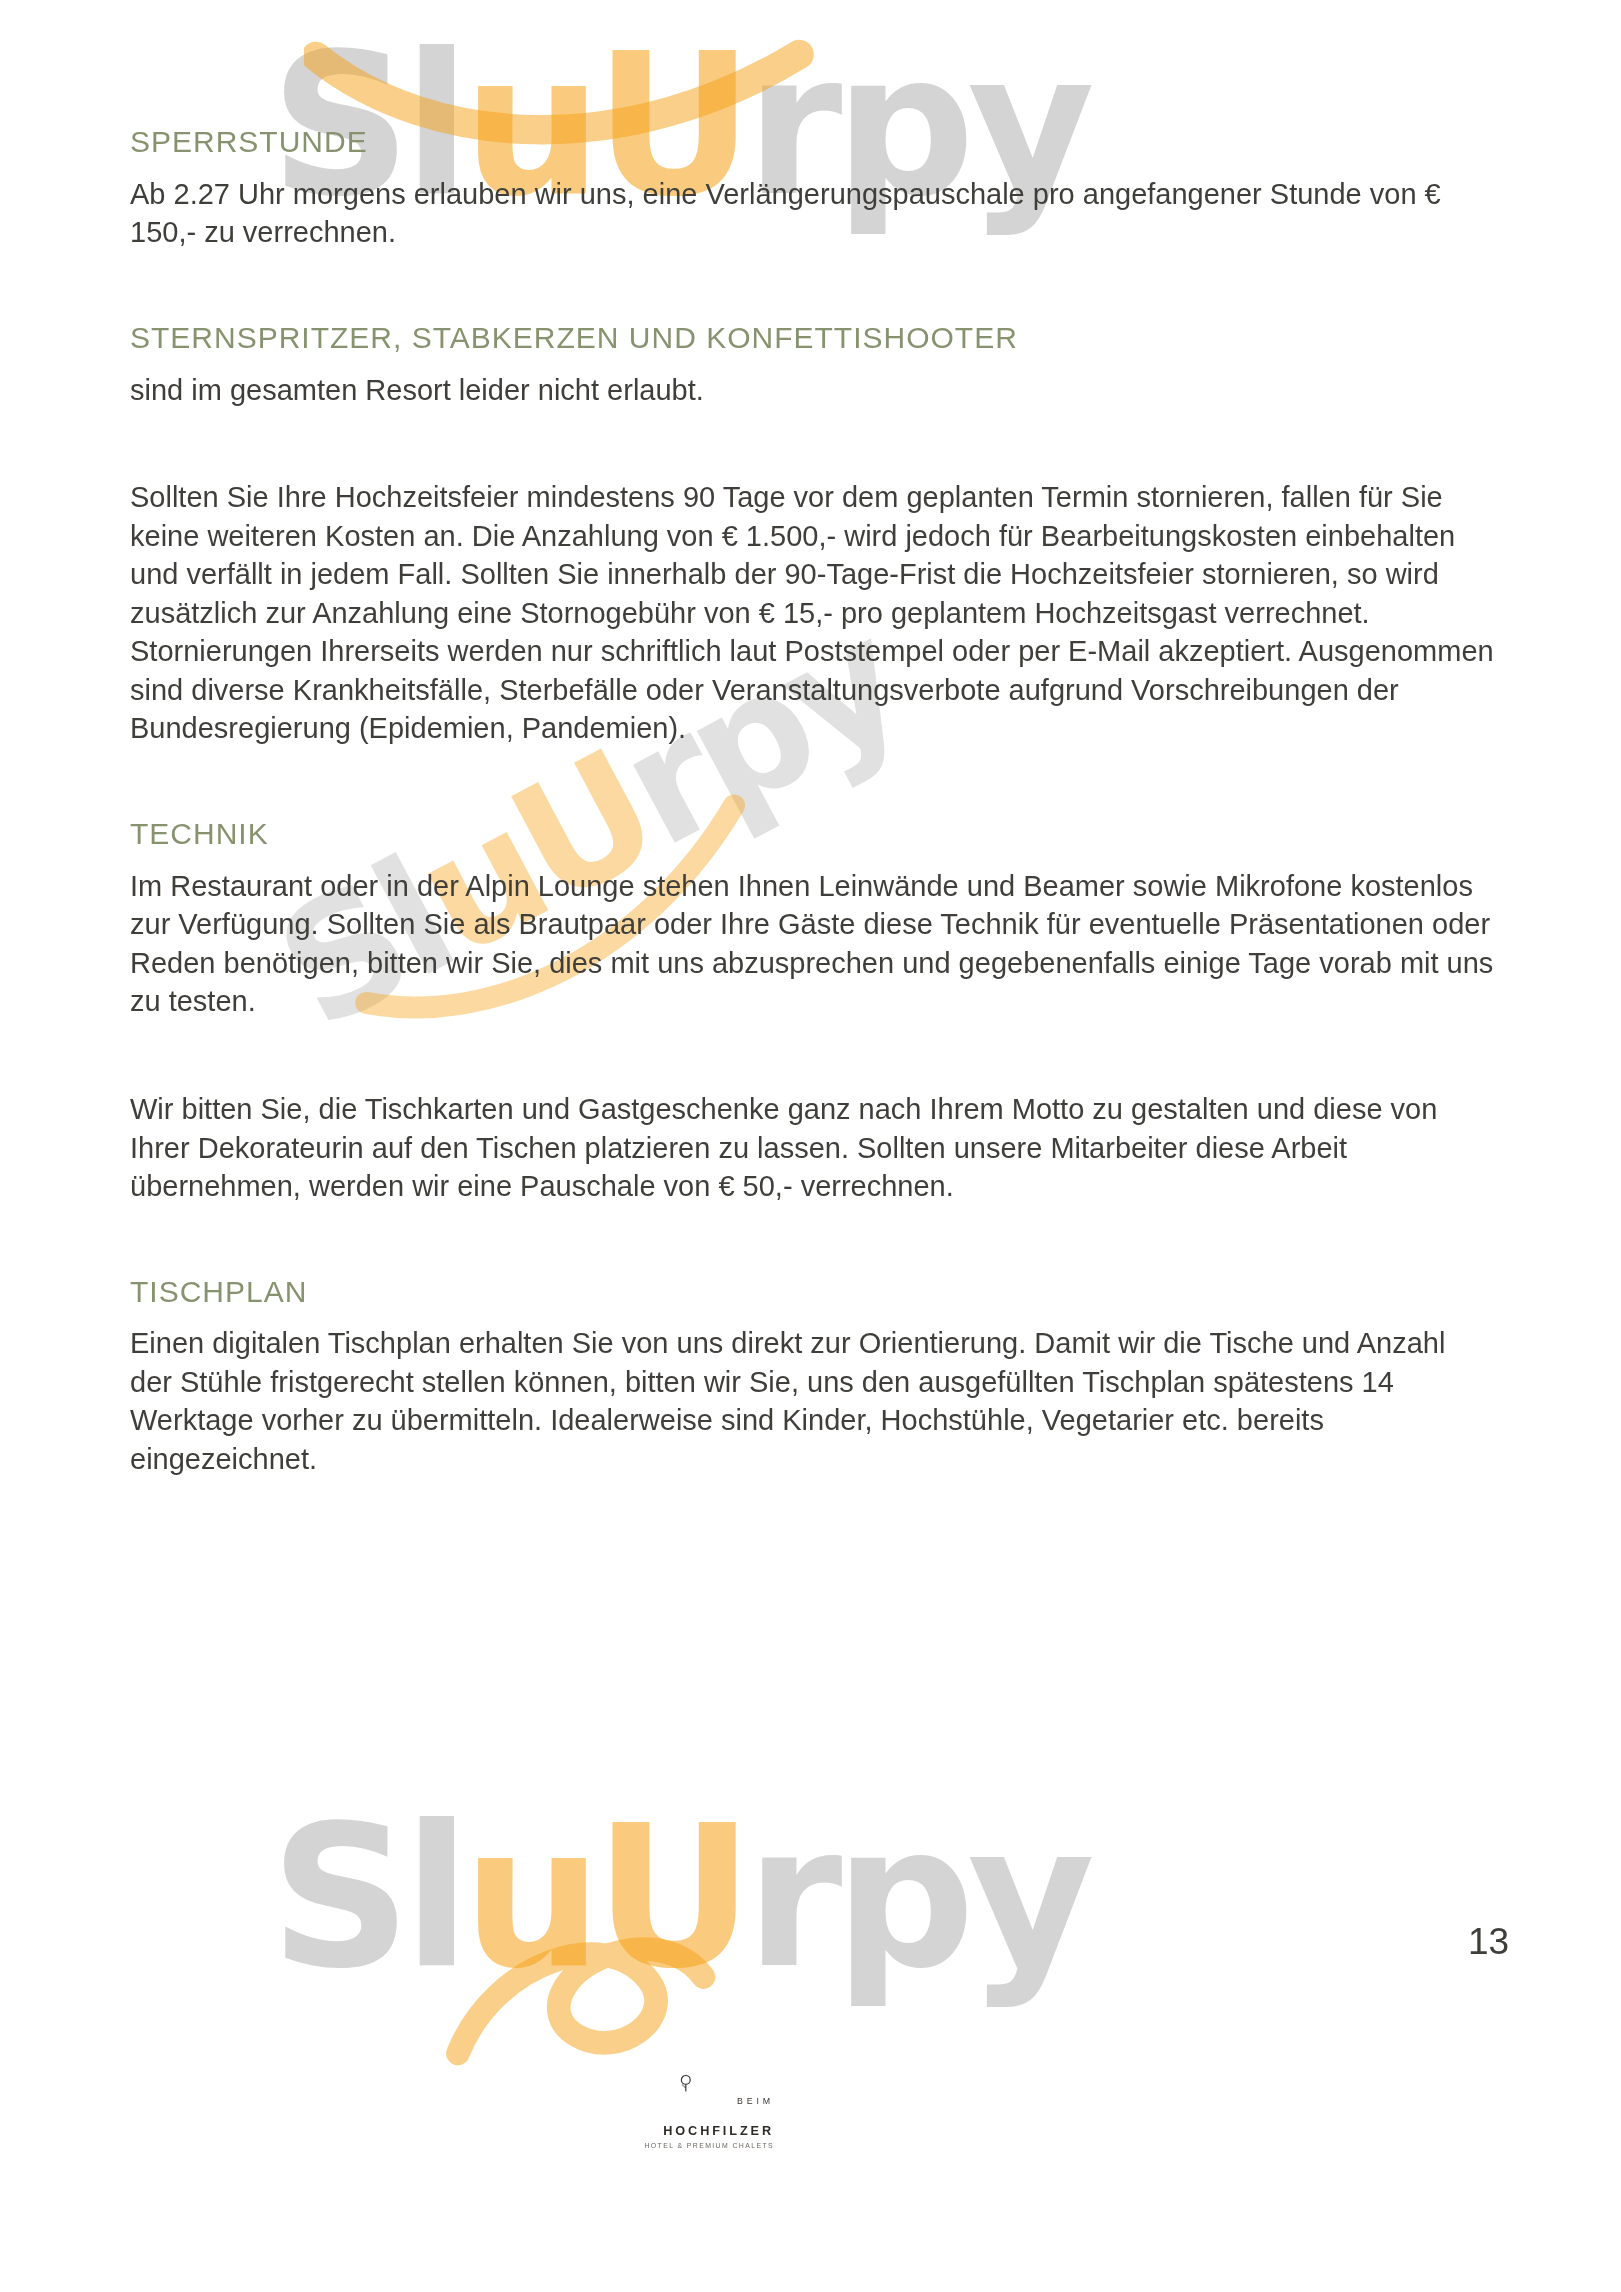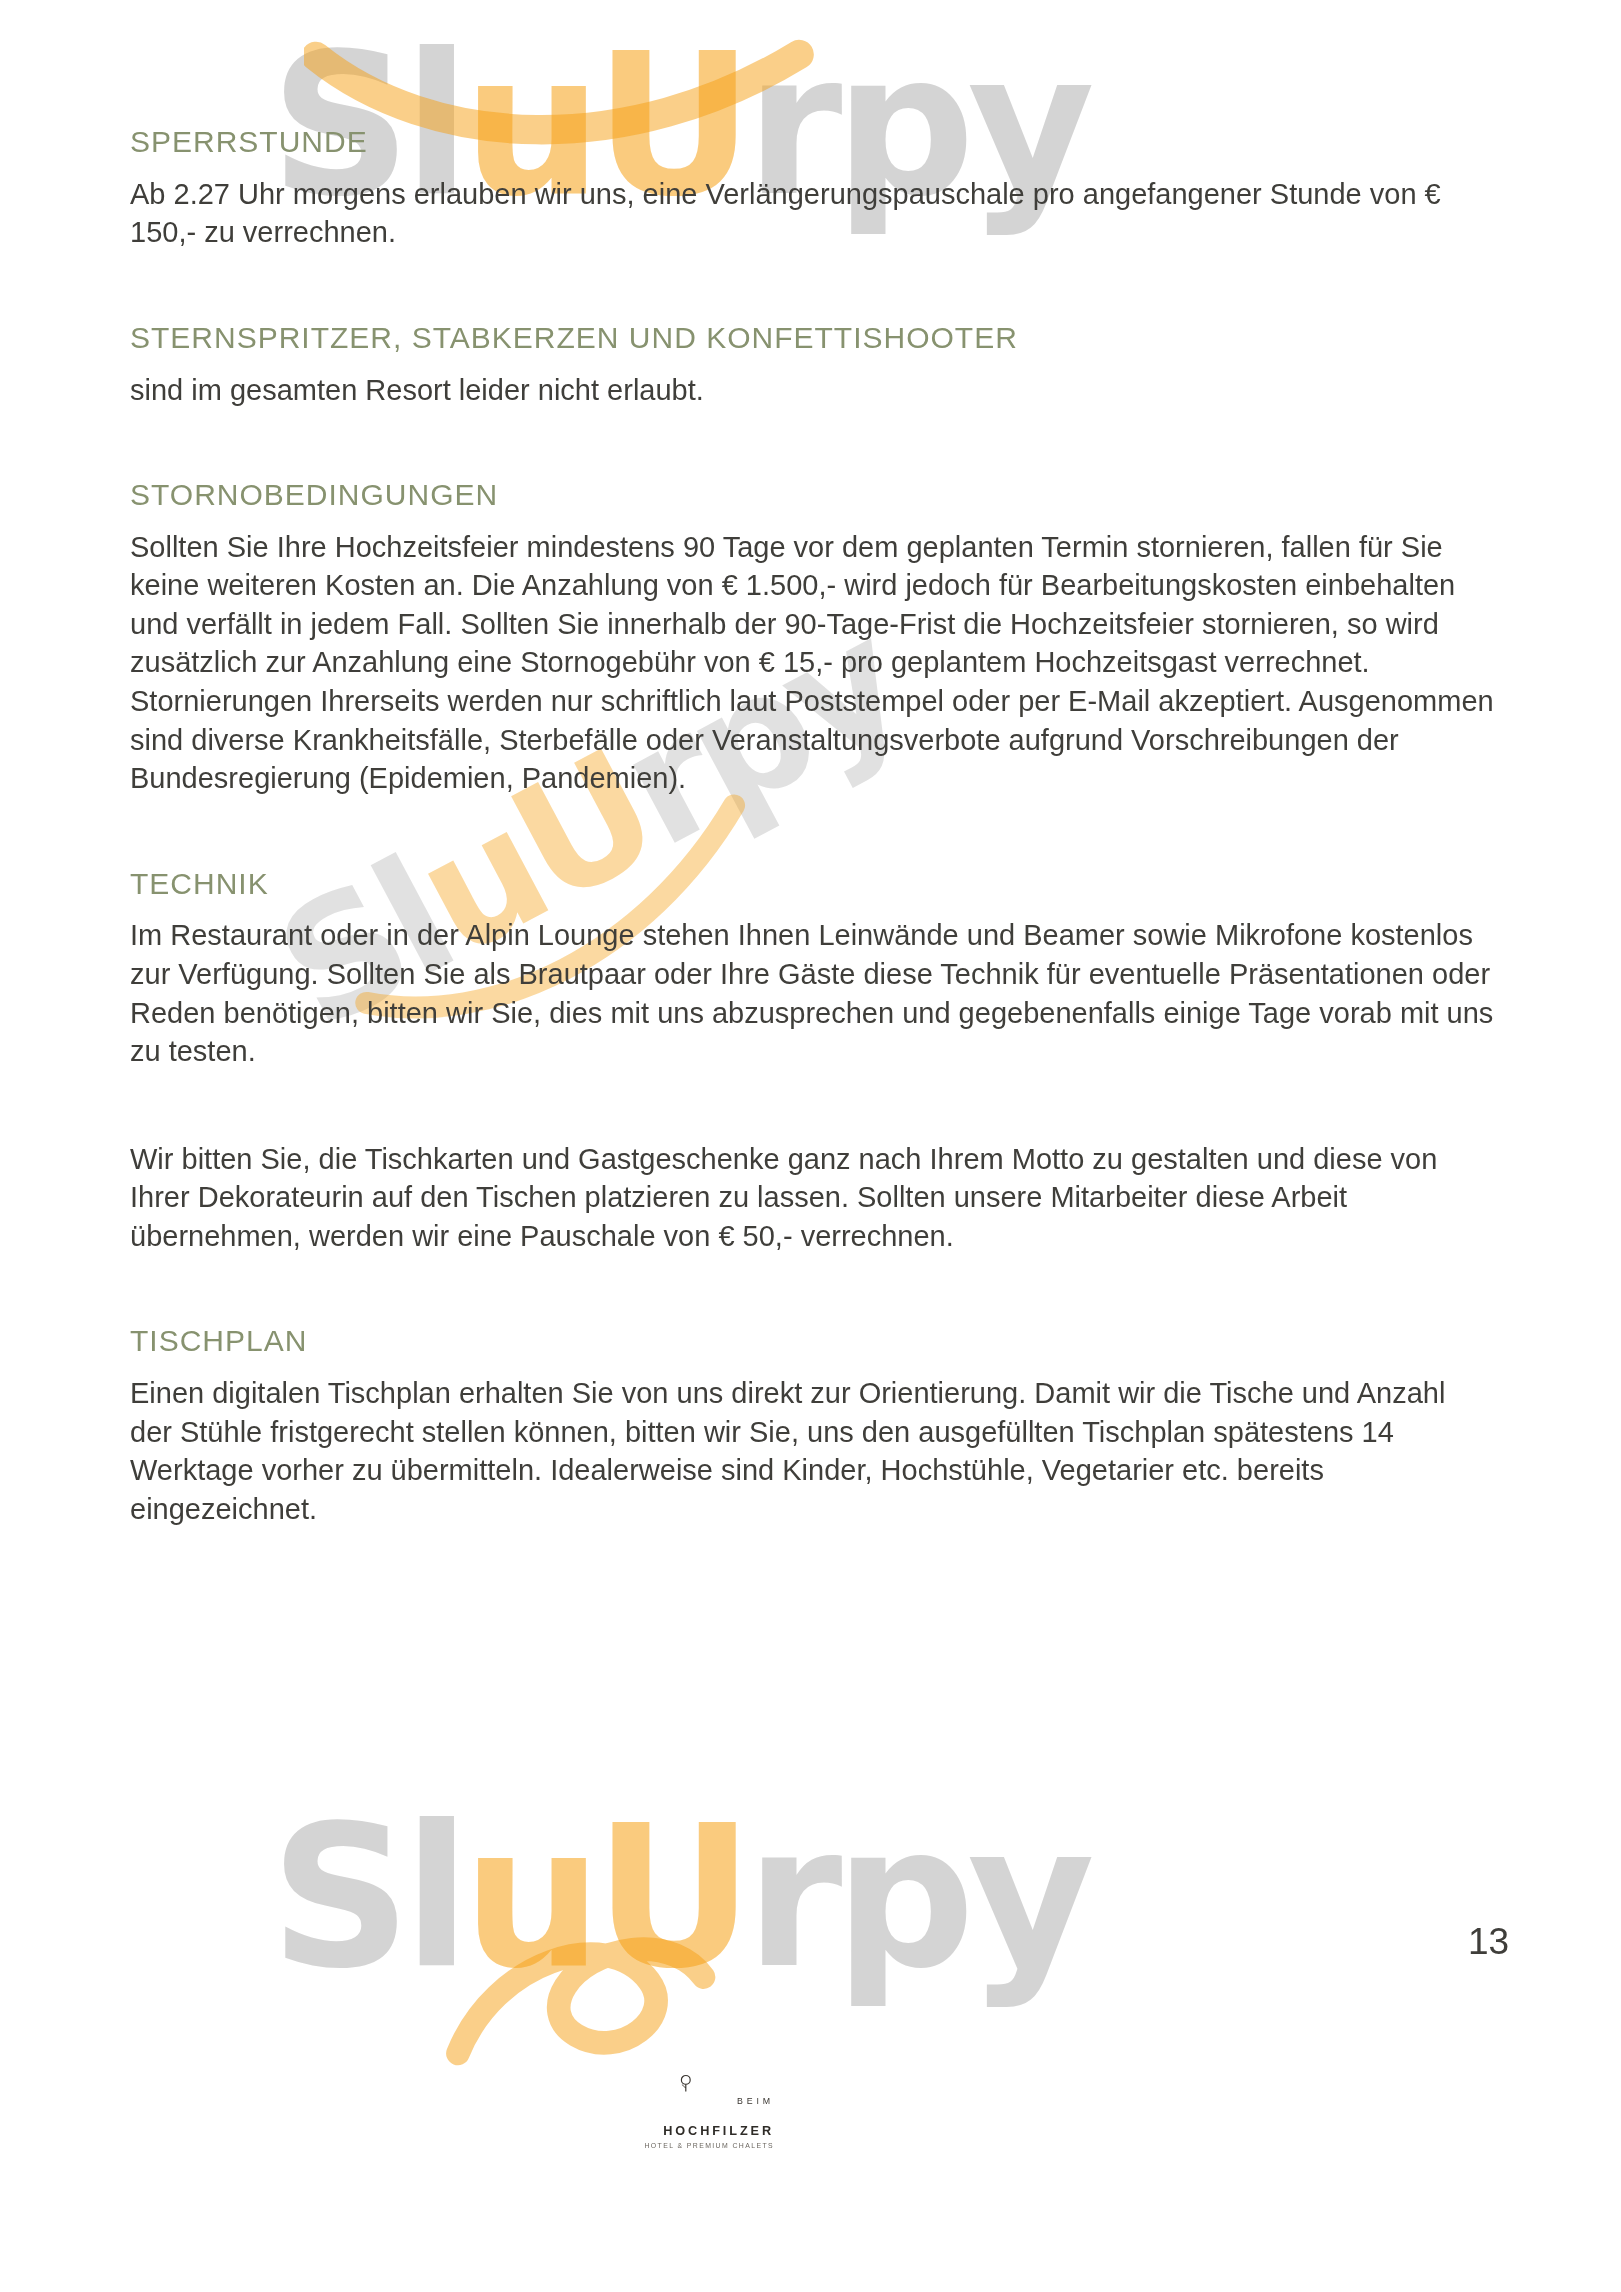--- a/index.html
+++ b/index.html
@@ -137,21 +137,20 @@
       <h2 class="heading">SPERRSTUNDE</h2>
       <p class="body-text">Ab 2.27 Uhr morgens erlauben wir uns, eine Verlängerungspauschale pro angefangener Stunde von € 150,- zu verrechnen.</p>
     </section>
 
     <section class="doc-section">
       <h2 class="heading">STERNSPRITZER, STABKERZEN UND KONFETTISHOOTER</h2>
       <p class="body-text">sind im gesamten Resort leider nicht erlaubt.</p>
     </section>
 
     <section class="doc-section">
-      <h2 class="heading">STORNOBEDINGUNGEN</h2>
       <p class="body-text">Sollten Sie Ihre Hochzeitsfeier mindestens 90 Tage vor dem geplanten Termin stornieren, fallen für Sie keine weiteren Kosten an. Die Anzahlung von € 1.500,- wird jedoch für Bearbeitungskosten einbehalten und verfällt in jedem Fall. Sollten Sie innerhalb der 90-Tage-Frist die Hochzeitsfeier stornieren, so wird zusätzlich zur Anzahlung eine Stornogebühr von € 15,- pro geplantem Hochzeitsgast verrechnet. Stornierungen Ihrerseits werden nur schriftlich laut Poststempel oder per E-Mail akzeptiert. Ausgenommen sind diverse Krankheitsfälle, Sterbefälle oder Veranstaltungsverbote aufgrund Vorschreibungen der Bundesregierung (Epidemien, Pandemien).</p>
     </section>
 
     <section class="doc-section">
       <h2 class="heading">TECHNIK</h2>
       <p class="body-text">Im Restaurant oder in der Alpin Lounge stehen Ihnen Leinwände und Beamer sowie Mikrofone kostenlos zur Verfügung. Sollten Sie als Brautpaar oder Ihre Gäste diese Technik für eventuelle Präsentationen oder Reden benötigen, bitten wir Sie, dies mit uns abzusprechen und gegebenenfalls einige Tage vorab mit uns zu testen.</p>
     </section>
 
     <section class="doc-section">
       <p class="body-text">Wir bitten Sie, die Tischkarten und Gastgeschenke ganz nach Ihrem Motto zu gestalten und diese von Ihrer Dekorateurin auf den Tischen platzieren zu lassen. Sollten unsere Mitarbeiter diese Arbeit übernehmen, werden wir eine Pauschale von € 50,- verrechnen.</p>

